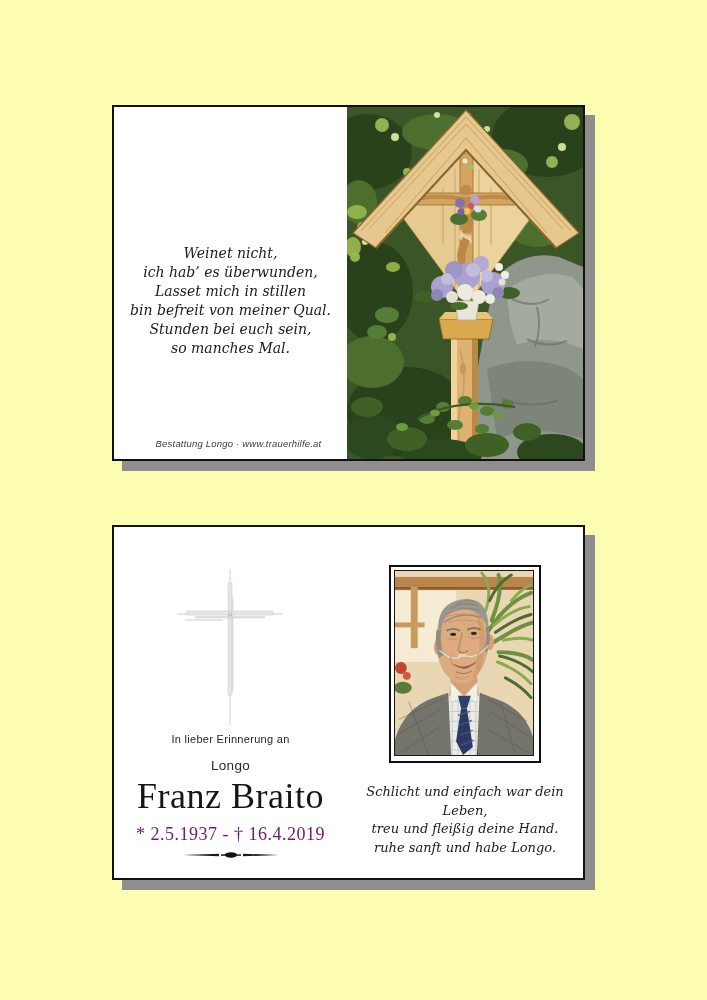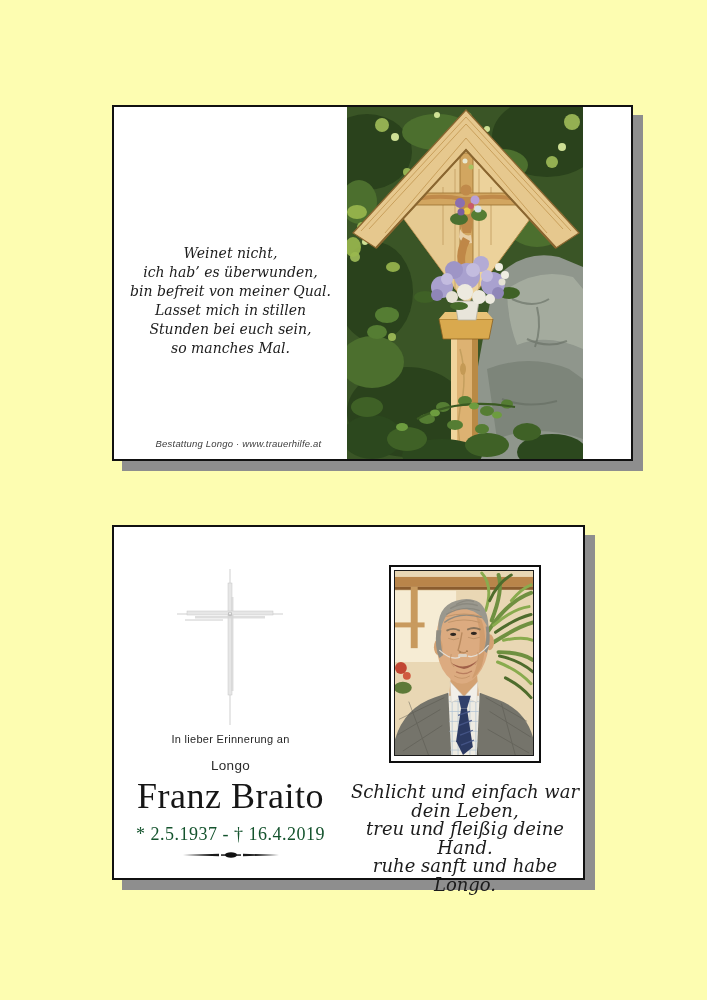--- a/index.html
+++ b/index.html
@@ -11,21 +11,21 @@
     overflow:hidden;
   }
   .card{
     position:absolute;
     left:112px;
     width:469px;
     background:#ffffff;
     border:2px solid #111111;
     box-shadow:10px 10px 0 0 #8e8e8e;
   }
-  .card-front{top:105px;height:352px;padding-left:48px;}
+  .card-front{top:105px;height:352px;}
   .card-inside{top:525px;height:351px;}
 
   
   .front-left{
     position:absolute;left:0;top:0;width:233px;height:352px;background:#fff;
   }
   .front-poem{
     position:absolute;top:137px;left:0;width:100%;
     text-align:center;
     font-family:"DejaVu Serif", serif;
@@ -59,21 +59,21 @@
   .deceased-name{
     position:absolute;top:248px;left:0;width:100%;
     font-family:"Liberation Serif", serif;
     font-weight:400;
     font-size:36px;line-height:42px;color:#161616;
     letter-spacing:.5px;
   }
   .life-dates{
     position:absolute;top:297px;left:0;width:100%;
     font-family:"Liberation Serif", serif;
-    font-size:18px;color:#14532d;letter-spacing:.5px;
+    font-size:18px;color:#701a75;letter-spacing:.5px;
   }
   .flourish{position:absolute;top:323px;left:68.5px;width:96px;height:10px;}
 
   .inside-right{
     position:absolute;left:233px;top:0;width:236px;height:351px;
   }
   .portrait-frame{
     position:absolute;left:42px;top:38px;
     width:142px;height:188px;
     border:2px solid #0e0e0e;
@@ -81,35 +81,35 @@
   }
   .portrait-inner{
     width:140px;height:186px;border:1px solid #1a1a1a;overflow:hidden;box-sizing:border-box;
   }
   .portrait-inner svg{display:block;width:138px;height:184px;}
   .inside-poem{
     position:absolute;top:256px;left:0;width:100%;
     text-align:center;
     font-family:"DejaVu Serif", serif;
     font-style:italic;
-    font-size:18px;line-height:18.5px;
+    font-size:13px;line-height:18.5px;
     color:#1c1c1c;
   }
 </style>
 </head>
 <body>
 
 <div class="card card-front">
 
   <div class="front-left">
     <div class="front-poem">
       <div>Weinet nicht,</div>
       <div>ich hab’ es überwunden,</div>
+      <div>Lasset mich in stillen</div>
       <div>bin befreit von meiner Qual.</div>
-      <div>Lasset mich in stillen</div>
       <div>Stunden bei euch sein,</div>
       <div>so manches Mal.</div>
     </div>
     <div class="front-credit">Bestattung Longo · www.trauerhilfe.at</div>
   </div>
 
   <div class="front-photo">
     <svg viewBox="0 0 236 352" preserveAspectRatio="none">
 
       <rect width="236" height="352" fill="#3a5526"></rect>

